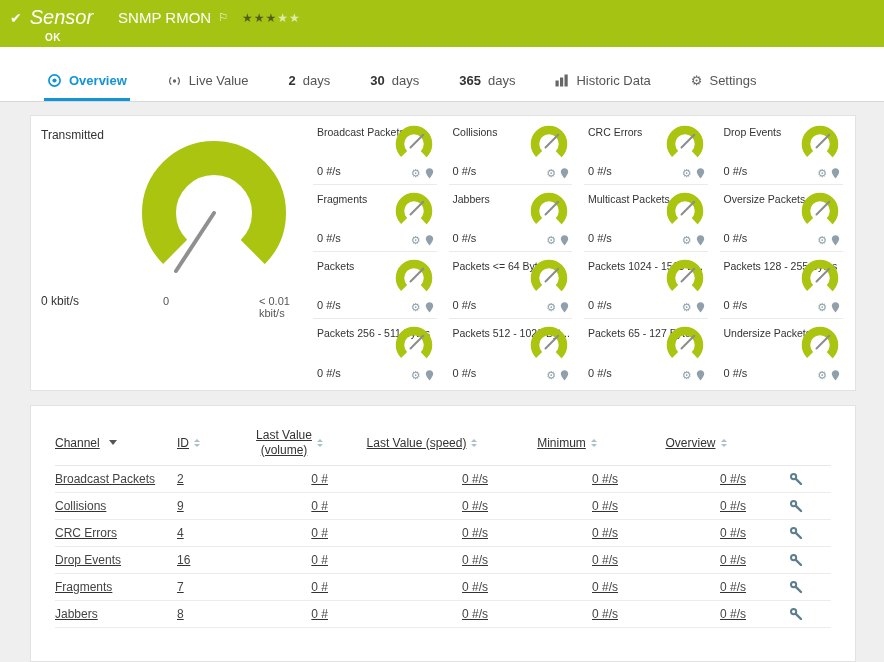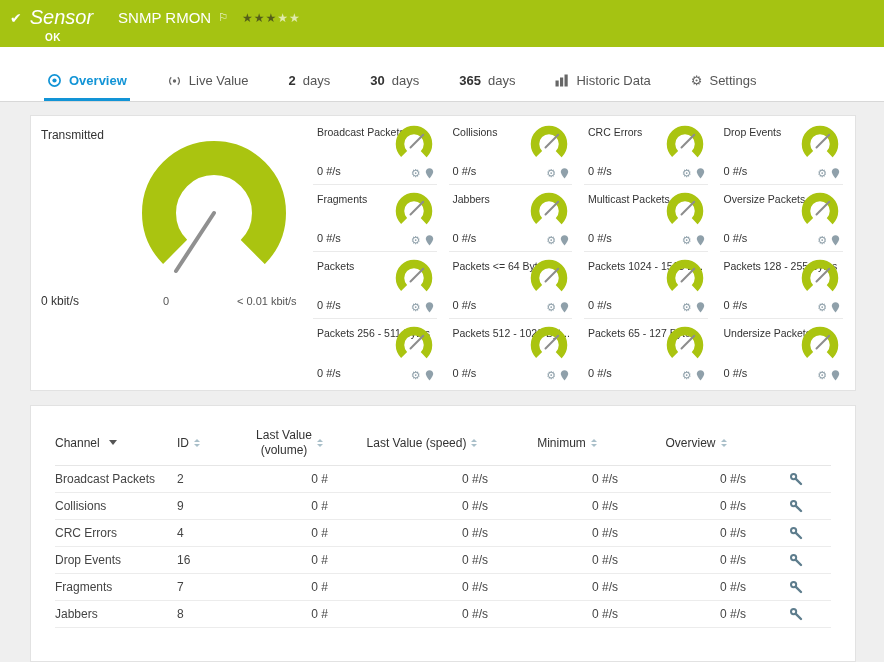--- a/index.html
+++ b/index.html
@@ -34,35 +34,35 @@
   .panel { background:#fff; border:1px solid #e2e2e2; }
   .panel1 { height:276px; display:flex; margin-bottom:14px; }
   
   .trans { position:relative; width:282px; flex:none;padding-left:40px; }
   .trans-title { position:absolute; left:10px; top:12px; font-size:12px; color:#333; }
   .trans-dial { position:absolute; left:108px; top:22px; }
   .tarc { fill:none; stroke:#aac410; stroke-width:34; stroke-dasharray:259 87; }
   .tneedle { stroke:#909090; stroke-width:4; stroke-linecap:round; }
   .tval { position:absolute; left:10px; top:178px; font-size:12px; color:#333; }
   .tmin { position:absolute; left:132px; top:179px; font-size:11px; color:#555; }
-  .tmax { position:absolute; left:206px; top:179px; font-size:11px; color:#555; }
+  .tmax { position:absolute; left:228px; top:179px; font-size:11px; color:#555; }
   
   .ggrid { flex:1; display:grid; grid-template-columns:repeat(4,1fr); grid-auto-rows:1fr; column-gap:12px; padding:2px 12px 4px 0; }
   .gtile { position:relative; border-bottom:1px solid #eaeaea; overflow:hidden; cursor:pointer; }
   .ggrid .gtile:nth-child(n+13) { border-bottom:none; }
   .gtitle { position:absolute; left:4px; top:8px; font-size:10.5px; color:#333; white-space:nowrap; }
   .gdial { position:absolute; right:2px; top:5px; }
   .garc { fill:none; stroke:#aac410; stroke-width:8.5; stroke-dasharray:66 22; }
   .gneedle { stroke:#8c8c8c; stroke-width:2; stroke-linecap:round; }
   .gvalue { position:absolute; left:4px; bottom:7px; font-size:11px; color:#333; }
   .gicons { position:absolute; right:3px; bottom:5px; display:flex; align-items:center; gap:4px; color:#8fa0aa; }
   .gicons .gear { font-size:11px; line-height:1; cursor:pointer; }
   .gicons .pin path { fill:#8fa0aa; }
   
-  .panel2 { height:257px; padding:14px 24px 0; overflow:hidden; }
+  .panel2 { height:257px; padding:14px 24px 0; overflow:hidden;text-decoration:underline; }
   .tgrid { display:grid; grid-template-columns:122px 60px 105px 160px 130px 128px 1fr; align-items:center; }
   .thead { min-height:46px; border-bottom:1px solid #e6e6e6; font-size:12px; color:#333; }
   .th { display:flex; align-items:center; gap:5px; cursor:pointer; }
   .th.c { justify-content:center; }
   .two { display:flex; flex-direction:column; align-items:center; line-height:1.25; }
   .caret { width:0; height:0; border-left:4px solid transparent; border-right:4px solid transparent; border-top:5px solid #555; margin-left:4px; }
   .sort { display:inline-flex; flex-direction:column; gap:2px; }
   .sort i { display:block; width:0; height:0; border-left:3px solid transparent; border-right:3px solid transparent; }
   .sort .u { border-bottom:3.5px solid #a9bfc9; }
   .sort .d { border-top:3.5px solid #a9bfc9; }

